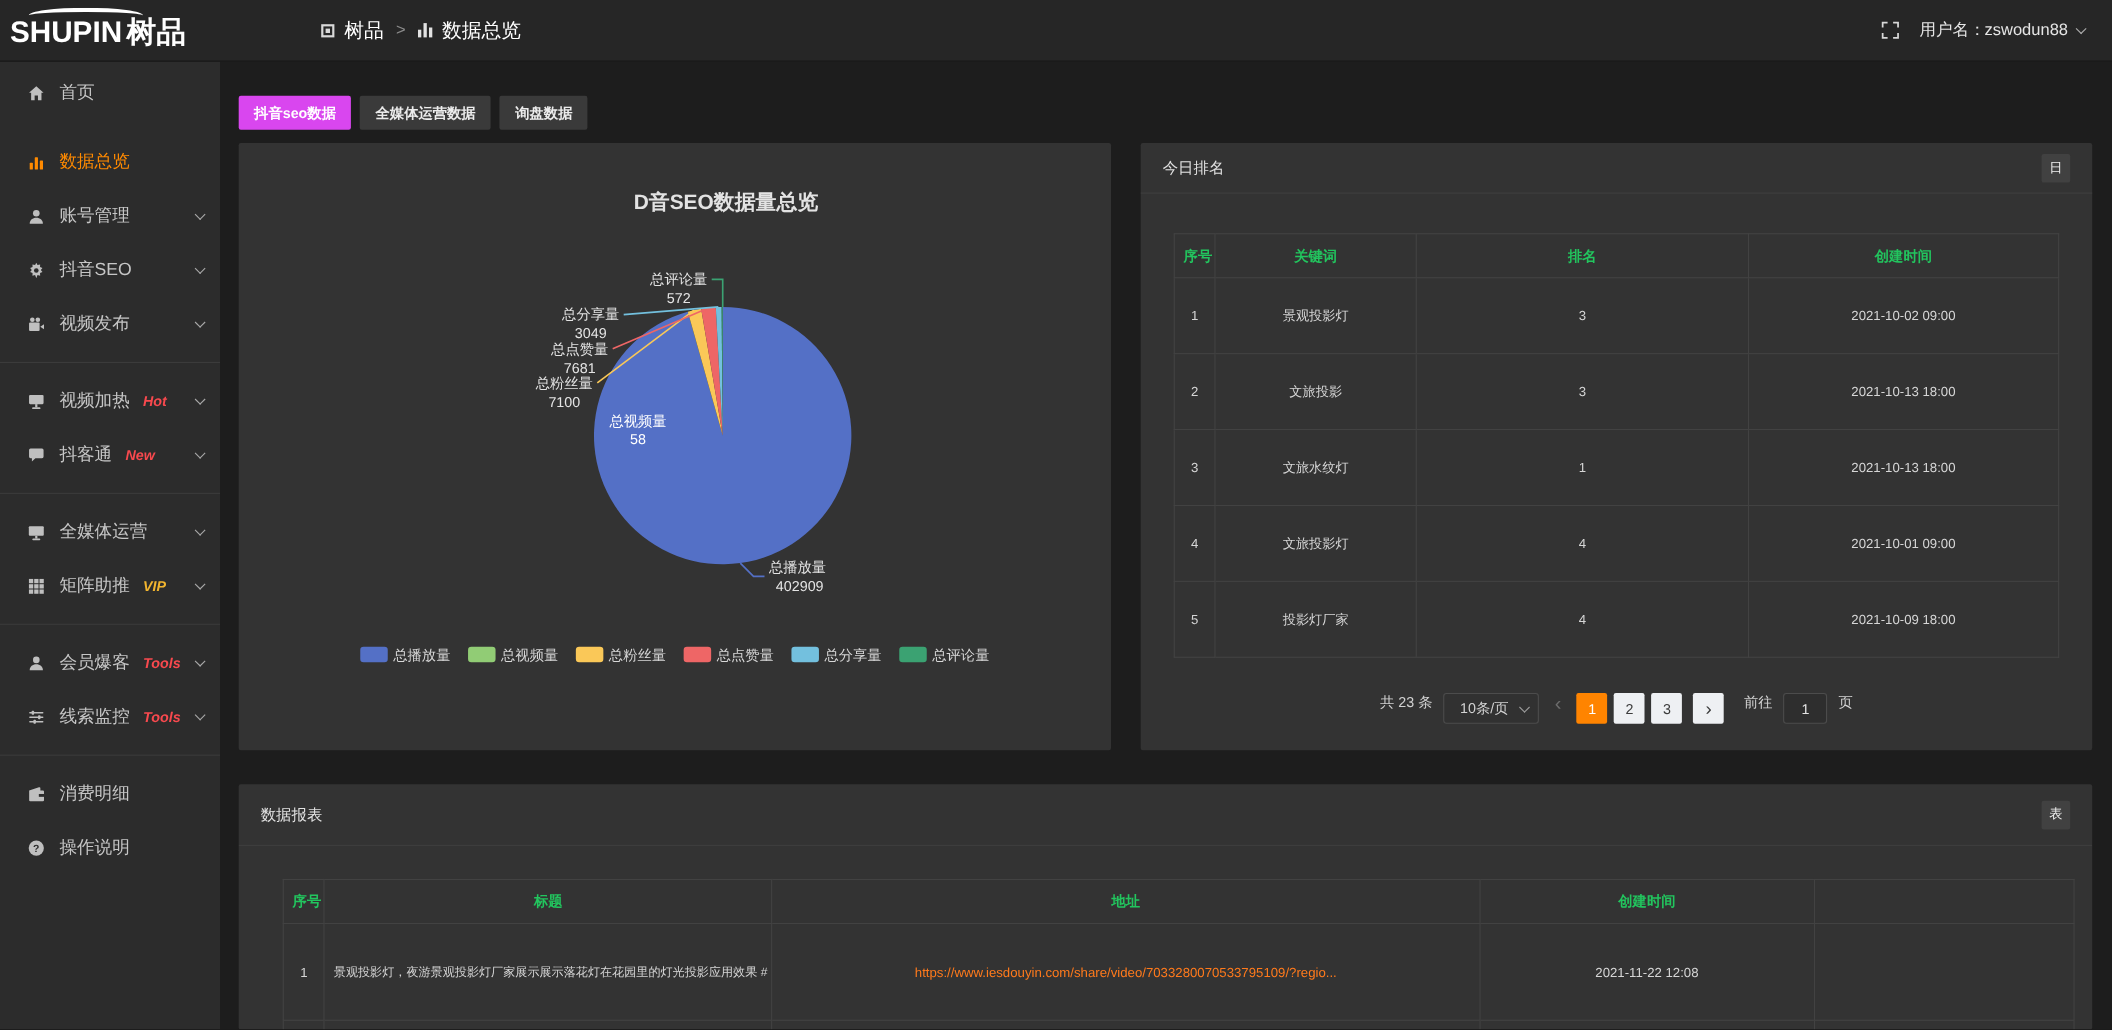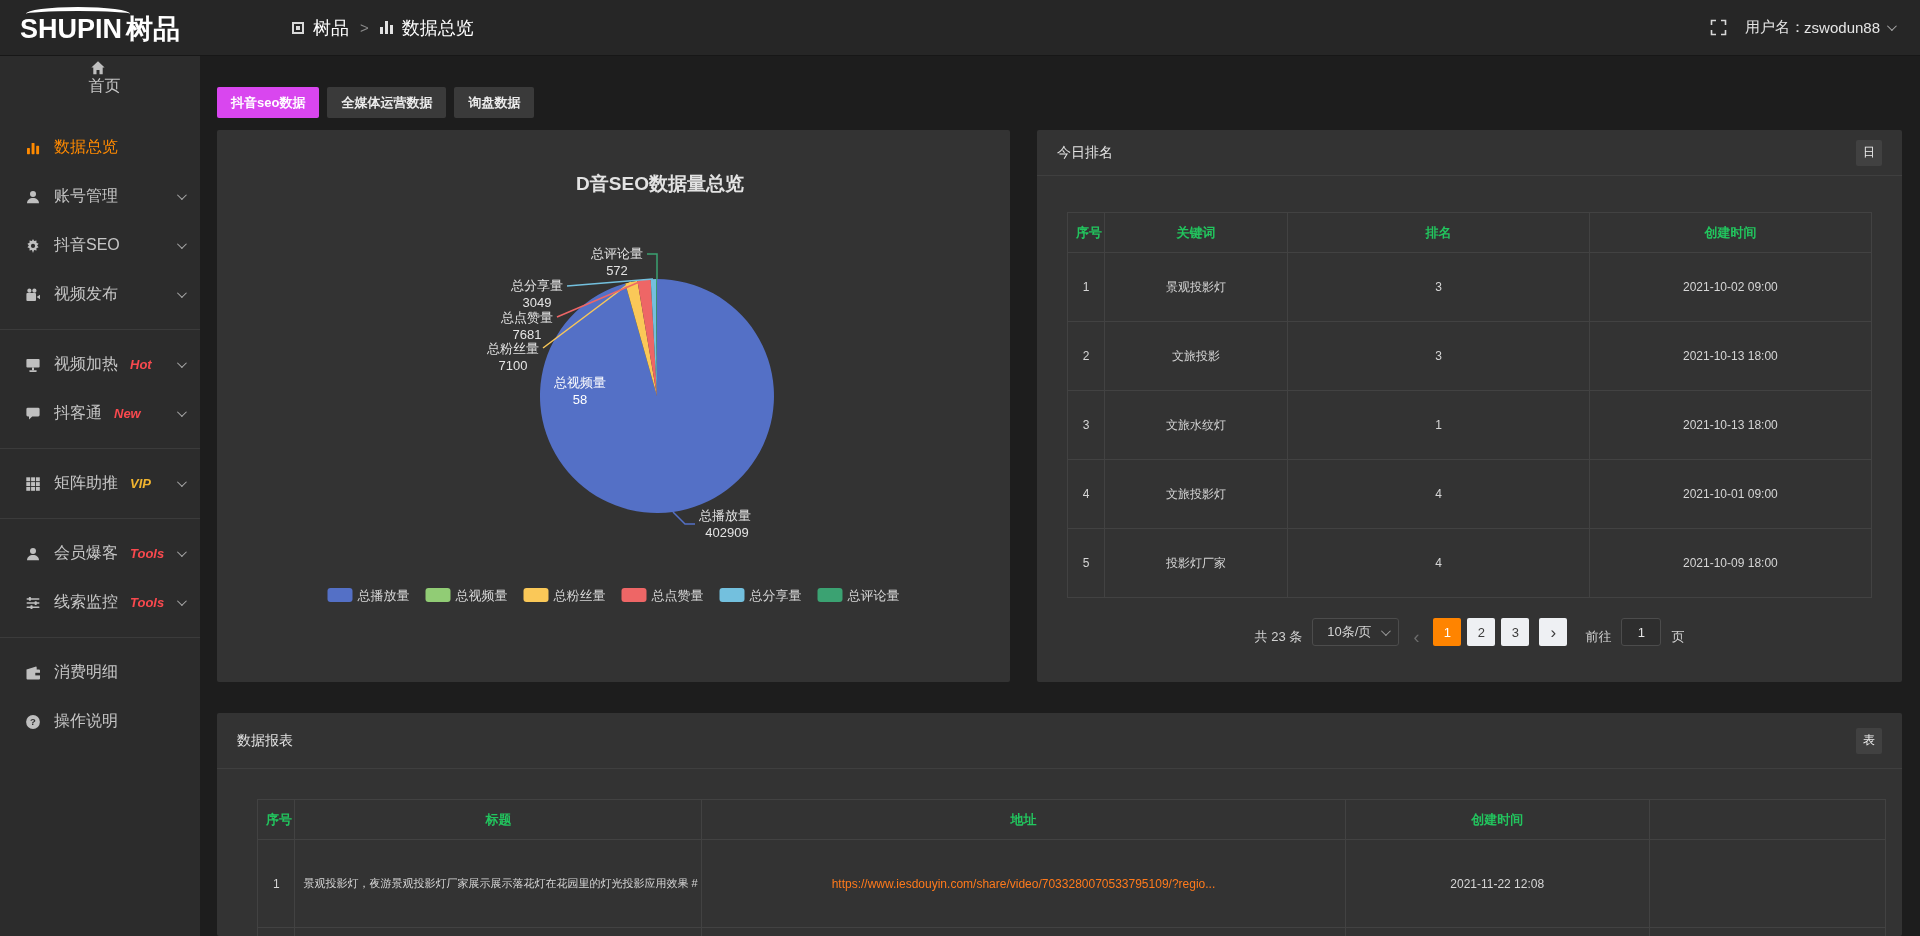--- a/index.html
+++ b/index.html
@@ -2,21 +2,21 @@
 <html><head>
 <meta charset="utf-8">
 <style>
   *{box-sizing:border-box;margin:0;padding:0}
   html,body{background:#1d1d1d}
   body{font-family:"Liberation Sans","DejaVu Sans",sans-serif;width:1920px;height:936px;overflow:hidden}
   .app{position:relative;width:1920px;height:936px;background:#1d1d1d;overflow:hidden}
 
   
   .topbar{position:absolute;left:0;top:0;width:1920px;height:56px;background:#262626;border-bottom:1px solid #171717;display:flex;align-items:center;z-index:10}
-  .logo{position:relative;width:200px;padding-left:20px;display:flex;align-items:flex-end;height:100%}
+  .logo{position:relative;width:200px;padding-left:9px;display:flex;align-items:flex-end;height:100%}
   .logo-arc{position:absolute;left:26px;top:7px;width:104px;height:14px;border-top:4px solid #fff;border-radius:50%}
   .logo-en{color:#fff;font-size:27px;font-weight:bold;letter-spacing:0;line-height:1;padding-bottom:12px}
   .logo-cn{color:#fff;font-size:27px;font-weight:bold;line-height:1;padding-bottom:12px;margin-left:4px}
   .breadcrumb{display:flex;align-items:center;gap:9px;margin-left:92px;color:#fff;font-size:18px}
   .bc-sq{display:inline-block;width:12px;height:12px;border:2px solid #d9d9d9;position:relative}
   .bc-sq::after{content:"";position:absolute;left:2px;top:2px;width:4px;height:4px;background:#d9d9d9}
   .bc-sep{color:#8a8a8a;font-size:15px;margin:0 2px}
   .bc-bars{display:inline-flex;align-items:flex-end;gap:2px;height:13px}
   .bc-bars i{display:block;width:3px;background:#e2e2e2}
   .bc-bars i:nth-child(1){height:7px}.bc-bars i:nth-child(2){height:13px}.bc-bars i:nth-child(3){height:9px}
@@ -58,21 +58,21 @@
   table.dash th{color:#22c55e;font-size:13px;font-weight:bold;height:40px}
   .rank-table{width:calc(100% - 60px);margin:36px auto 0}
   .rank-table td{height:69px}
   .report-table{width:calc(100% - 56px);margin:30px 16px 0 40px}
   .report-table th{height:42px}
   .report-table td{height:88px}
   .report-table td.link-cell a{color:#ff7a1c;text-decoration:none}
   .report-table tr.sliver td{height:40px}
 
   
-  .pagination{position:absolute;left:0;right:0;bottom:36px;display:flex;align-items:flex-end;justify-content:center;gap:10px;color:#d2d2d2;font-size:13px}
+  .pagination{position:absolute;left:0;right:0;bottom:24px;display:flex;align-items:flex-start;justify-content:center;gap:10px;color:#d2d2d2;font-size:13px}
   .pg-size{display:flex;align-items:center;gap:10px;height:28px;padding:0 10px 0 14px;background:#313131;border:1px solid #4c4c4c;border-radius:3px;cursor:pointer}
   .pg-size .chev{border-color:#9a9a9a}
   .pg-prev{color:#6d6d6d;font-size:18px;padding:0 4px;cursor:default;line-height:1}
   .pg-page{width:28px;height:28px;display:inline-flex;align-items:center;justify-content:center;background:#eef0f3;color:#3c3c3c;font-size:13px;border-radius:2px;cursor:pointer}
   .pg-page.active{background:#ff8400;color:#fff}
   .pg-next{width:28px;height:28px;display:inline-flex;align-items:center;justify-content:center;background:#eef0f3;color:#3c3c3c;font-size:17px;border-radius:2px;cursor:pointer;line-height:1}
   .pg-pages{display:inline-flex;gap:6px}
   .pg-input{width:40px;height:28px;background:#2e2e2e;border:1px solid #4c4c4c;border-radius:3px;color:#e3e3e3;font-size:13px;text-align:center;outline:none}
   .pg-goto{margin-left:8px}
 
@@ -113,21 +113,21 @@
       </span>
       <span class="user-wrap">
         <span>用户名：</span>
           <span style="margin-left:-8px">zswodun88</span>
         <span class="chev"></span>
       </span>
     </div>
   </div>
 
   <div class="sidebar" id="sidebar">
-      <div class="side-item" style="margin-bottom: 14px; flex-direction: column;">
+      <div class="side-item" style="margin-bottom: 14px;">
         <span class="sicon">
           <svg viewBox="0 0 16 16" fill="currentColor">
             <path d="M8 1.3 14.6 7.4 H12.7 V14.2 H9.5 V9.9 H6.5 V14.2 H3.3 V7.4 H1.4 Z"></path>
           </svg>
         </span>
         <span>首页</span>
       </div>
       <div class="side-item active">
         <span class="sicon">
           <svg viewBox="0 0 16 16" fill="currentColor">
@@ -187,20 +187,31 @@
         <span class="sicon">
           <svg viewBox="0 0 16 16" fill="currentColor">
             <path d="M2.8 1.8h10.4A1.4 1.4 0 0 1 14.6 3.2v5.9a1.4 1.4 0 0 1-1.4 1.4H7.2L4 13.6v-3.1H2.8a1.4 1.4 0 0 1-1.4-1.4V3.2A1.4 1.4 0 0 1 2.8 1.8Z"></path>
           </svg>
         </span>
         <span>抖客通</span>
         <span class="side-badge red">New</span>
         <span class="chev side-chev"></span>
       </div>
       <div class="side-divider"></div>
+      <div class="side-item">
+        <span class="sicon">
+          <svg viewBox="0 0 16 16" fill="currentColor">
+            <rect x="1.2" y="2.3" width="13.6" height="8.8" rx="1"></rect>
+            <rect x="7" y="11.1" width="2" height="2.5"></rect>
+            <rect x="4.4" y="13.6" width="7.2" height="1.5" rx=".7"></rect>
+          </svg>
+        </span>
+        <span>全媒体运营</span>
+        <span class="chev side-chev"></span>
+      </div>
       <div class="side-item">
         <span class="sicon">
           <svg viewBox="0 0 16 16" fill="currentColor">
             <rect x="1.3" y="1.3" width="3.9" height="3.9"></rect>
             <rect x="6.1" y="1.3" width="3.9" height="3.9"></rect>
             <rect x="10.9" y="1.3" width="3.9" height="3.9"></rect>
             <rect x="1.3" y="6.1" width="3.9" height="3.9"></rect>
             <rect x="6.1" y="6.1" width="3.9" height="3.9"></rect>
             <rect x="10.9" y="6.1" width="3.9" height="3.9"></rect>
             <rect x="1.3" y="10.9" width="3.9" height="3.9"></rect>

